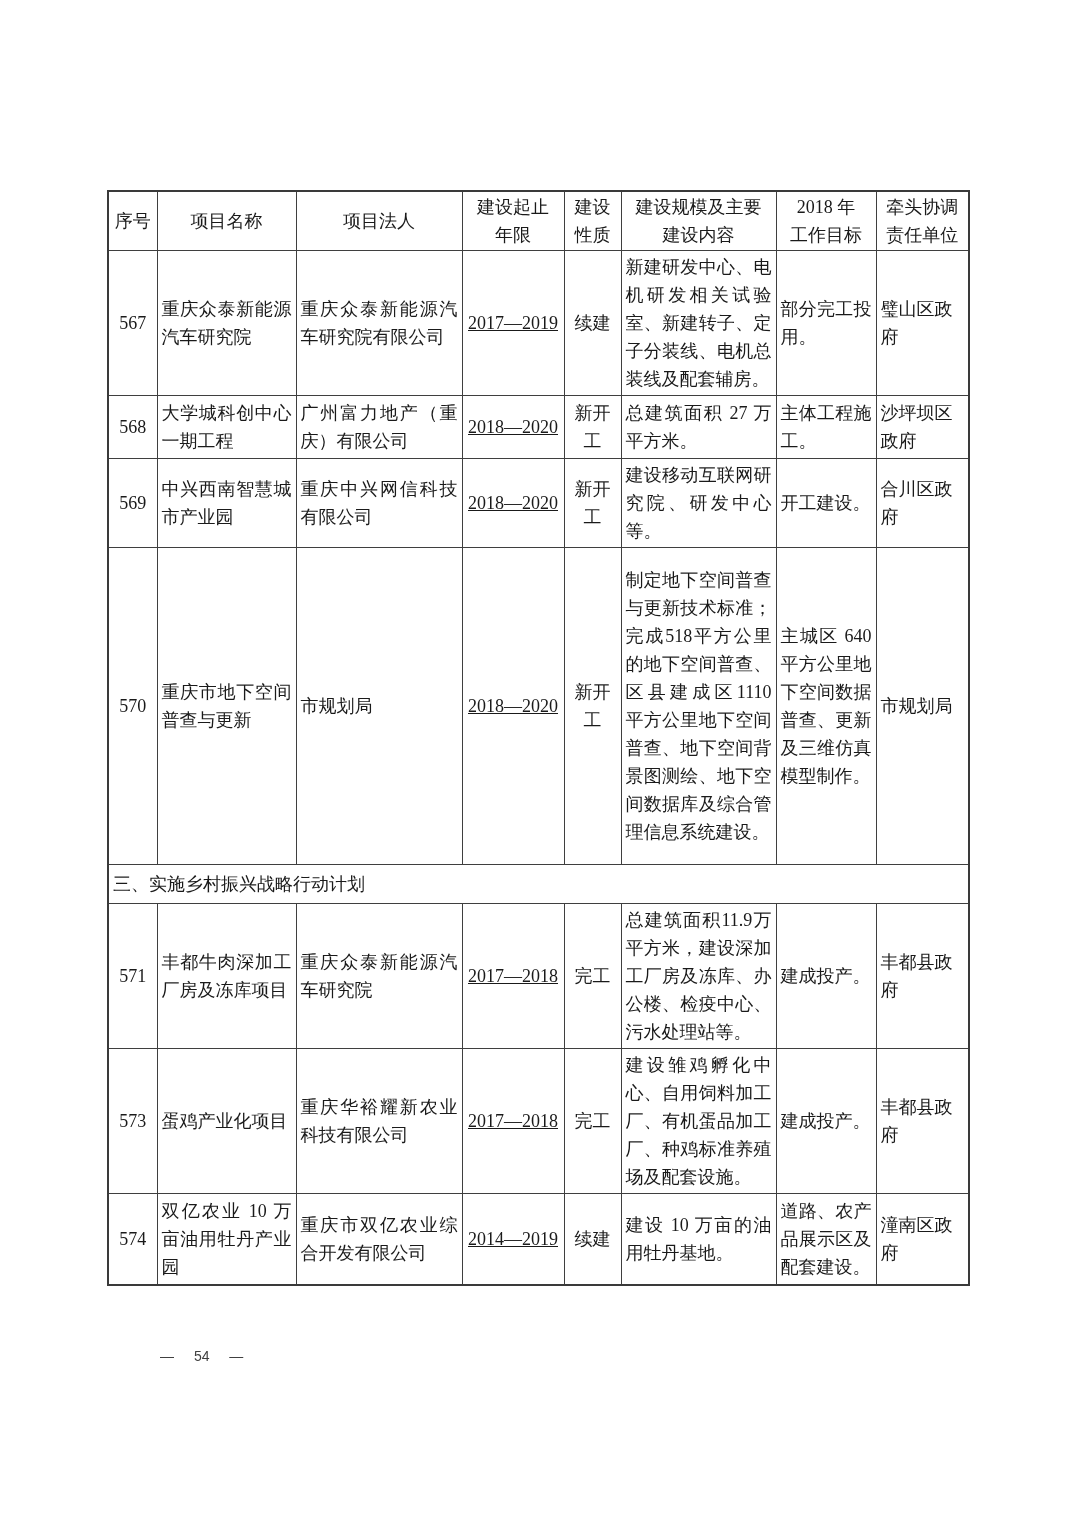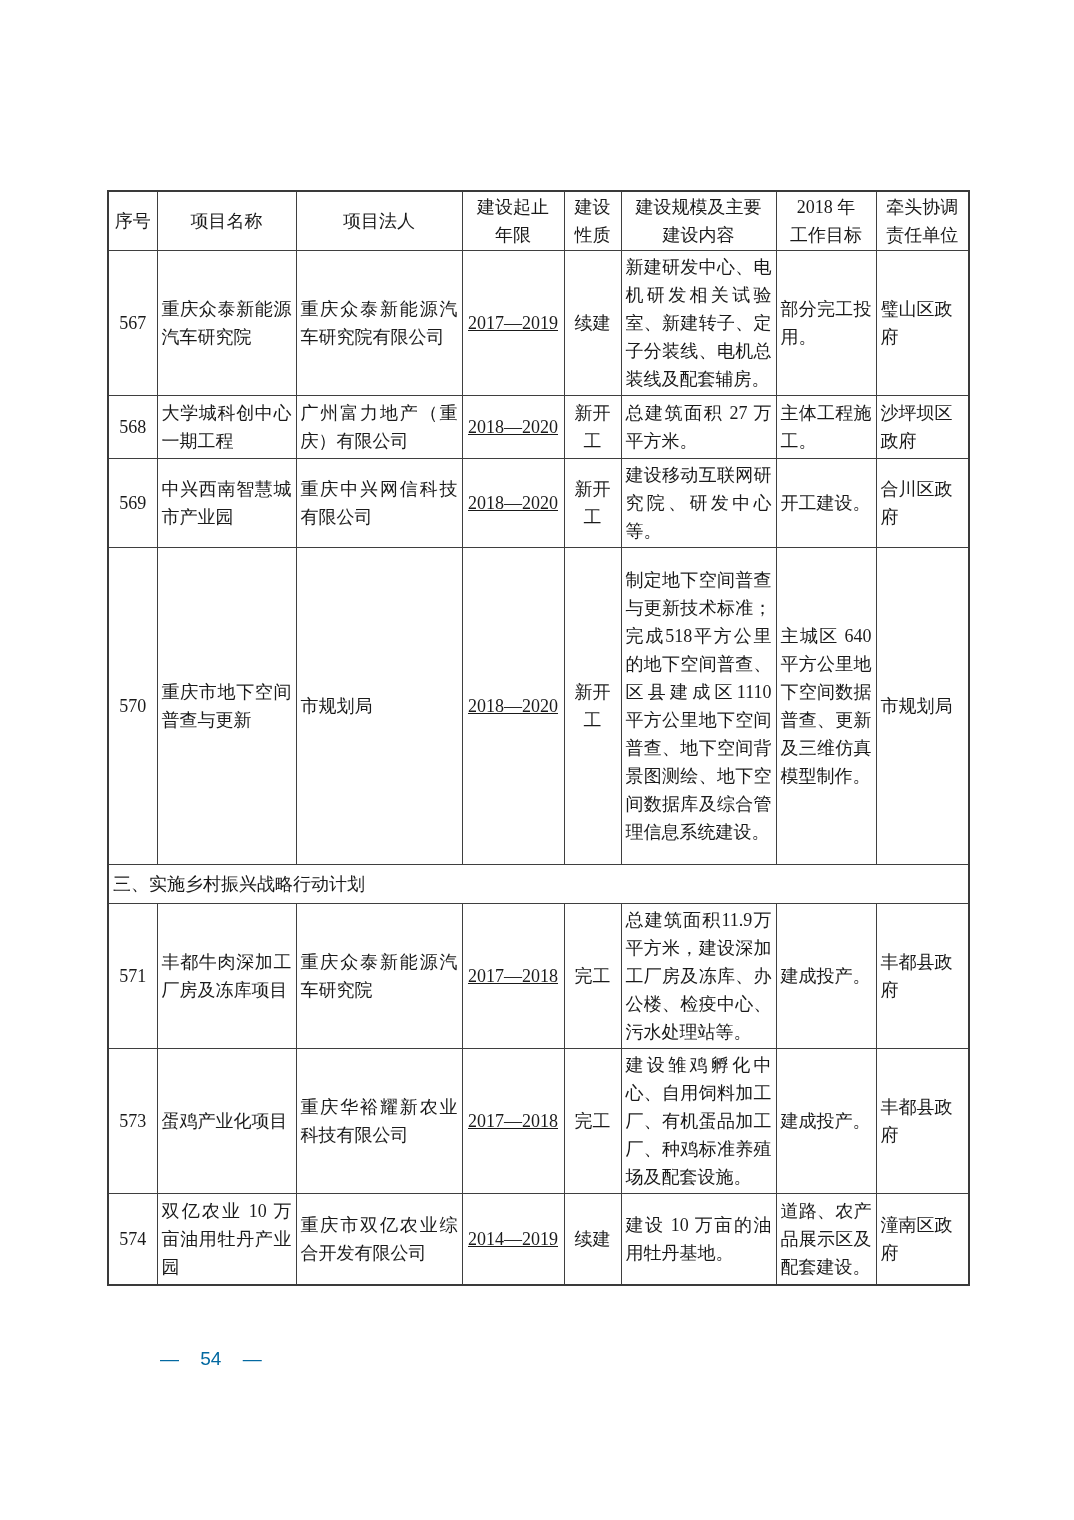--- a/index.html
+++ b/index.html
@@ -32,24 +32,24 @@
   .c-name{text-align:justify;}
   .c-legal{text-align:justify;}
   .c-years{text-align:center;white-space:nowrap;padding:2px 1px;text-decoration:underline;}
   .c-nature{text-align:center;padding:2px 1px;}
   .c-scale{text-align:justify;}
   .c-goal{text-align:justify;padding:2px 3px;}
   .c-unit{text-align:left;font-size:17px;padding:2px 2px;}
   .section-cell{text-align:left;padding:2px 6px;}
   .page-number{
     position:absolute;left:160px;top:1348px;
-    font-size:19px;
+    font-size:14px;
     font-family:"Liberation Sans","DejaVu Sans",sans-serif;
     word-spacing:16px;
-    color:#0369a1;
+    color:#404040;
   }
 </style>
 </head>
 <body>
 
 <div class="page">
 
   <table class="doc">
     <colgroup>
       <col style="width:49px">

